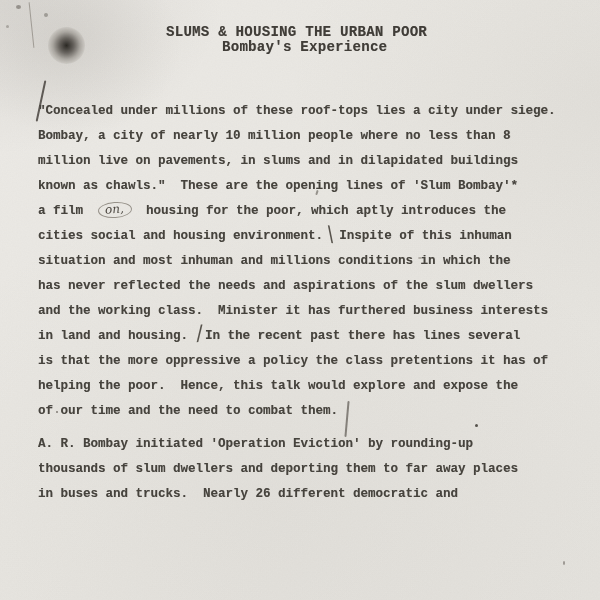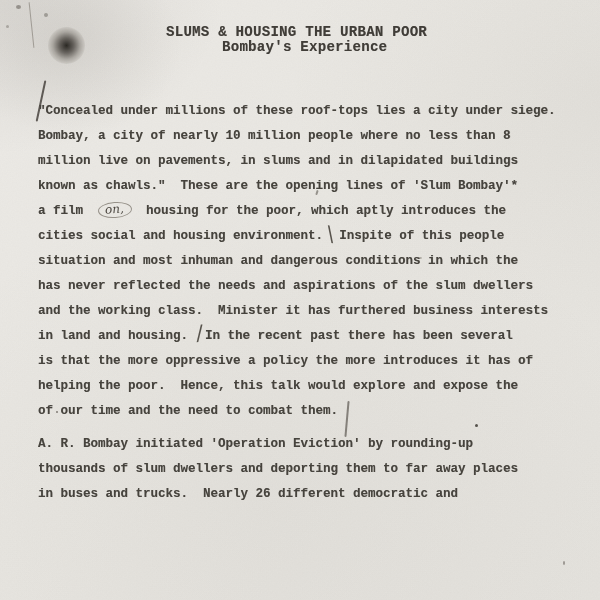--- a/index.html
+++ b/index.html
@@ -95,29 +95,29 @@
   <div id="title2" class="title-line">Bombay's Experience</div>
 
   <div class="body-block">
     <div class="ln">"Concealed under millions of these roof-tops lies a city under siege.</div>
     <div class="ln">Bombay, a city of nearly 10 million people where no less than 8</div>
     <div class="ln">million live on pavements, in slums and in dilapidated buildings</div>
     <div class="ln">known as chawls."  These are the opening lines of 'Slum Bombay'*</div>
 
     <div class="ln"><span>a film</span><span class="gap"><span class="circled">on,</span></span><span>housing for the poor, which aptly introduces the</span></div>
 
-    <div class="ln"><span>cities social and housing environment.</span><span class="pen pen-backslash">\</span><span>Inspite of this people</span></div>
+    <div class="ln"><span>cities social and housing environment.</span><span class="pen pen-backslash">\</span><span>Inspite of this inhuman</span></div>
 
-    <div class="ln">situation and most inhuman and dangerous conditions in which the</div>
+    <div class="ln">situation and most inhuman and millions conditions in which the</div>
     <div class="ln">has never reflected the needs and aspirations of the slum dwellers</div>
     <div class="ln">and the working class.  Minister it has furthered business interests</div>
 
-    <div class="ln"><span>in land and housing.</span><span class="pen pen-slash">/</span><span>In the recent past there has been several</span></div>
+    <div class="ln"><span>in land and housing.</span><span class="pen pen-slash">/</span><span>In the recent past there has lines several</span></div>
 
-    <div class="ln">is that the more oppressive a policy the more introduces it has of</div>
+    <div class="ln">is that the more oppressive a policy the class pretentions it has of</div>
     <div class="ln">helping the poor.  Hence, this talk would explore and expose the</div>
     <div class="ln">of our time and the need to combat them.</div>
 
     <div class="para-gap"></div>
 
     <div class="ln">A. R. Bombay initiated 'Operation Eviction' by rounding-up</div>
     <div class="ln">thousands of slum dwellers and deporting them to far away places</div>
     <div class="ln">in buses and trucks.  Nearly 26 different democratic and</div>
   </div>
 </div>

